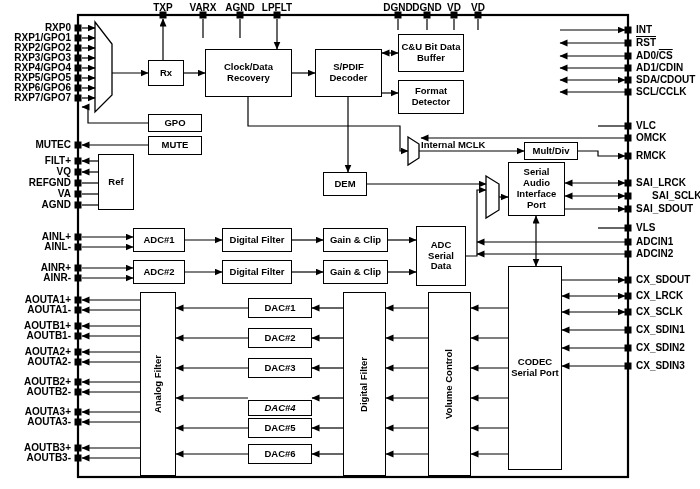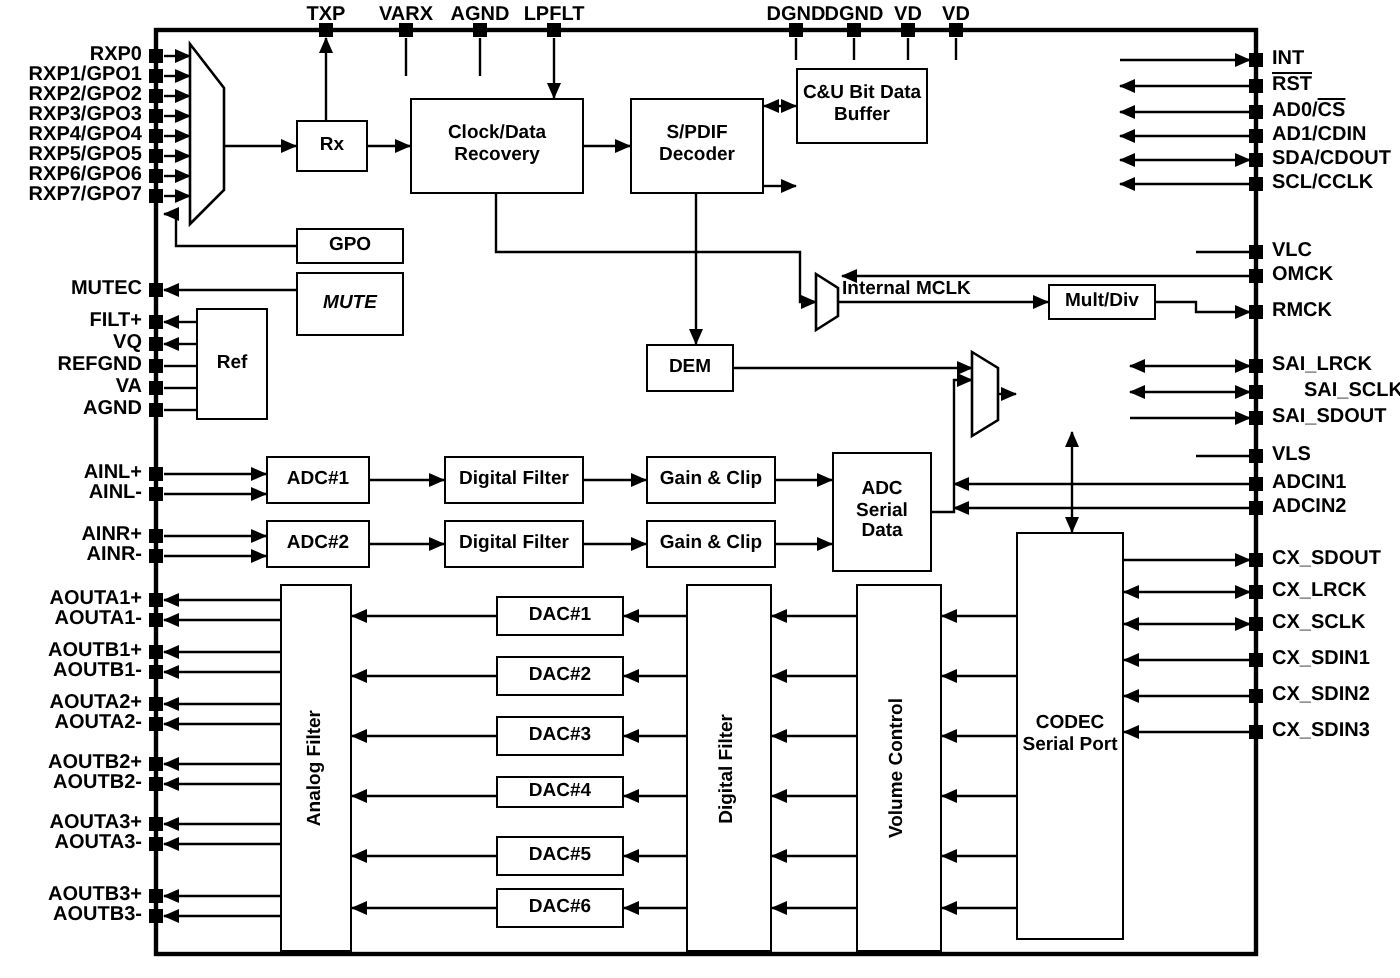--- a/index.html
+++ b/index.html
@@ -228,35 +228,41 @@
     </div>
   <div class="bx wrap" style="left:205px;top:49px;width:87px;height:48px;">
       <span>Clock/Data Recovery</span>
     </div>
   <div class="bx wrap" style="left:315px;top:49px;width:67px;height:48px;">
       <span>S/PDIF Decoder</span>
     </div>
   <div class="bx wrap" style="left:398px;top:34px;width:66px;height:38px;">
       <span>C&amp;U Bit Data Buffer</span>
     </div>
+  <div class="bx wrap" style="left:398px;top:80px;width:66px;height:34px;">
+      <span>Format Detector</span>
+    </div>
   <div class="bx" style="left:148px;top:114px;width:54px;height:18px;">
       <span>GPO</span>
     </div>
-  <div class="bx" style="left:148px;top:136px;width:54px;height:32px;font-style:italic;">
+  <div class="bx" style="left:148px;top:136px;width:54px;height:19px;">
       <span>MUTE</span>
     </div>
   <div class="bx" style="left:98px;top:154px;width:36px;height:56px;">
       <span>Ref</span>
     </div>
   <div class="bx" style="left:524px;top:142px;width:54px;height:18px;">
       <span>Mult/Div</span>
     </div>
   <div class="bx" style="left:323px;top:172px;width:44px;height:24px;">
       <span>DEM</span>
     </div>
+  <div class="bx wrap" style="left:508px;top:162px;width:57px;height:54px;">
+      <span>Serial Audio Interface Port</span>
+    </div>
   <div class="bx" style="left:133px;top:228px;width:52px;height:24px;">
       <span>ADC#1</span>
     </div>
   <div class="bx" style="left:222px;top:228px;width:70px;height:24px;">
       <span>Digital Filter</span>
     </div>
   <div class="bx" style="left:323px;top:228px;width:65px;height:24px;">
       <span>Gain &amp; Clip</span>
     </div>
   <div class="bx" style="left:133px;top:260px;width:52px;height:24px;">
@@ -276,21 +282,21 @@
     </div>
   <div class="bx" style="left:248px;top:298px;width:64px;height:20px;">
       <span>DAC#1</span>
     </div>
   <div class="bx" style="left:248px;top:328px;width:64px;height:20px;">
       <span>DAC#2</span>
     </div>
   <div class="bx" style="left:248px;top:358px;width:64px;height:20px;">
       <span>DAC#3</span>
     </div>
-  <div class="bx" style="left:248px;top:388px;width:64px;height:16px;">
+  <div class="bx" style="left:248px;top:400px;width:64px;height:16px;font-style:italic;">
       <span>DAC#4</span>
     </div>
   <div class="bx" style="left:248px;top:418px;width:64px;height:20px;">
       <span>DAC#5</span>
     </div>
   <div class="bx" style="left:248px;top:444px;width:64px;height:20px;">
       <span>DAC#6</span>
     </div>
   <div class="bx" style="left:343px;top:292px;width:43px;height:184px;">
       <span class="vt">Digital Filter</span>

